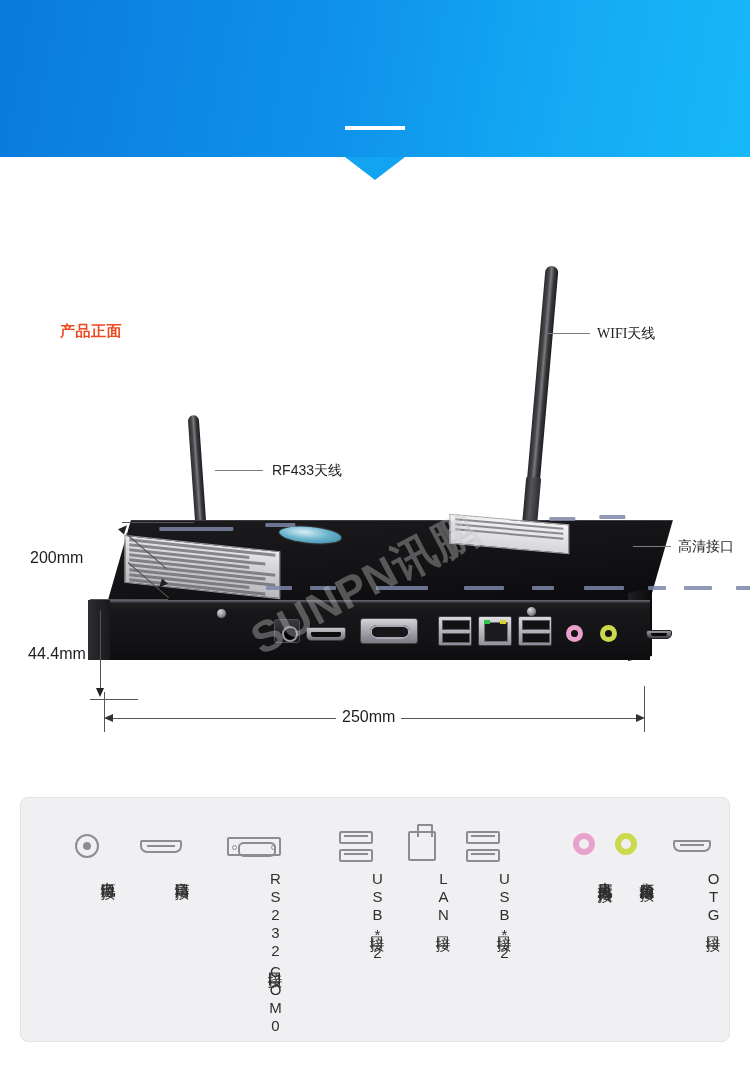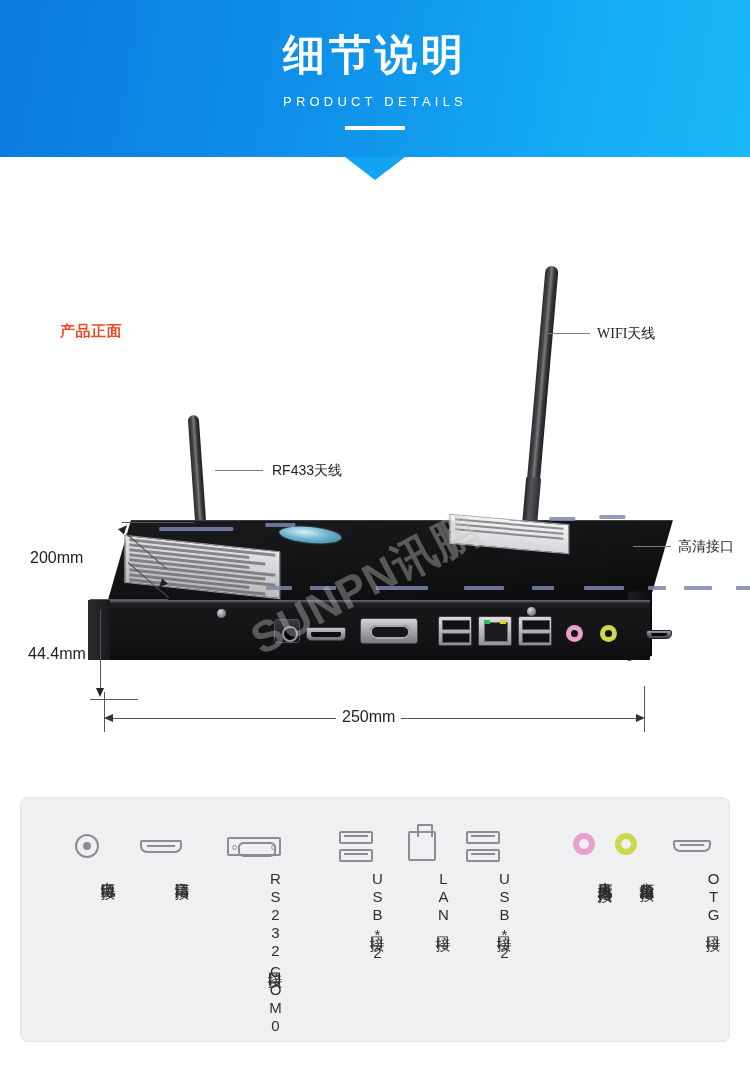--- a/index.html
+++ b/index.html
@@ -267,22 +267,20 @@
   .ic-jack { position:absolute; left:19px; top:5px; width:22px; height:22px; border-radius:50%; border:6px solid #ccc; }
   .ic-otg { position:absolute; left:11px; top:12px; width:38px; height:12px; border:2px solid #8c8c92; border-radius:2px 2px 7px 7px; }
   .ic-otg::after { content:""; position:absolute; left:5px; right:5px; top:2px; height:2px; background:#8c8c92; }
 </style>
 </head>
 <body>
 
 <div class="page">
 
   <div class="banner">
-    <div class="banner-title">细节说明</div>
-    <div class="banner-sub">PRODUCT DETAILS</div>
     <div class="banner-rule"></div>
   </div>
   <div class="banner-arrow"></div>
 
   <div class="side-label">产品正面</div>
 
   <div class="photo">
 
     <div class="ant ant-rf"></div>
     <div class="ant ant-wifi"></div>

